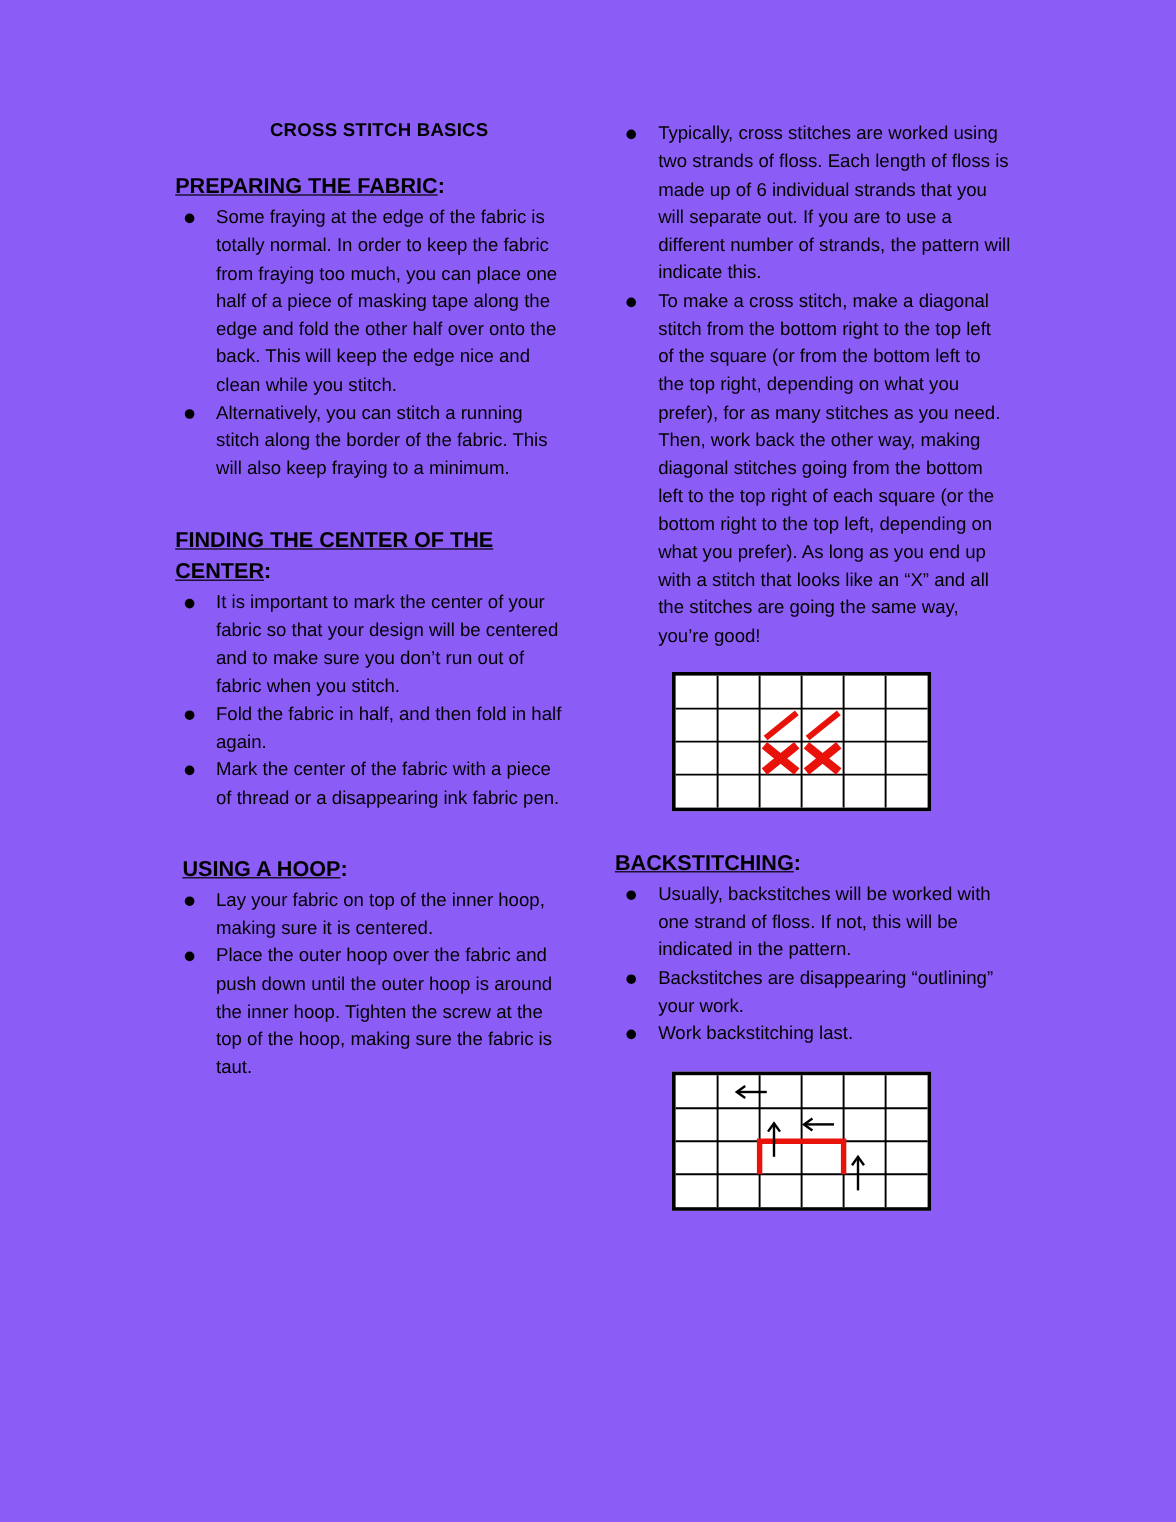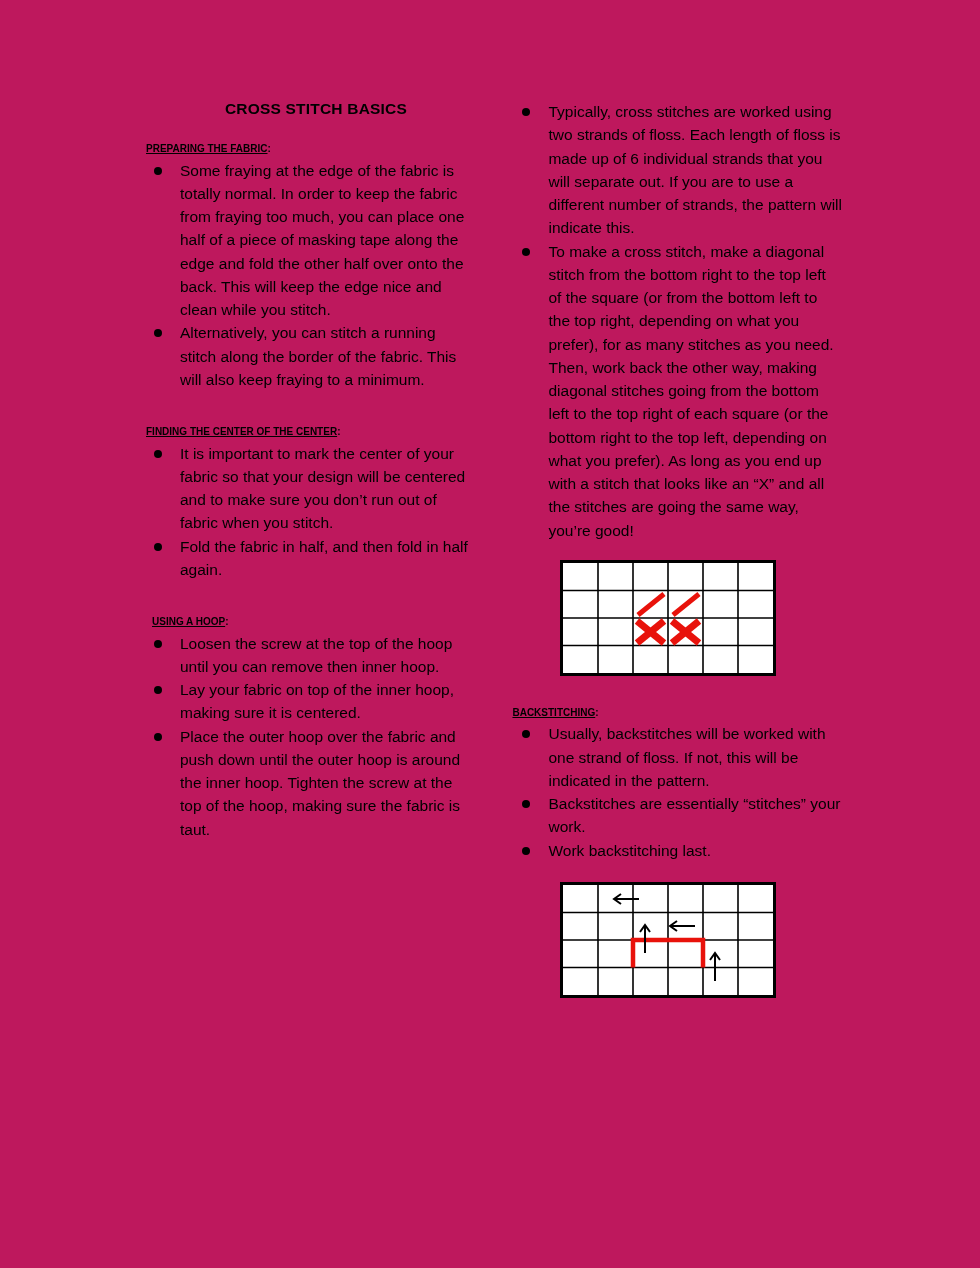--- a/index.html
+++ b/index.html
@@ -14,21 +14,21 @@
     color: #000000;
     position: relative;
     overflow: hidden;
   }
   .page {
     position: absolute;
     left: 0;
     top: 0;
     width: 980px;
     height: 1268px;
-    background: #be185d;
+    background: #8b5cf6;
   }
   .columns {
     position: absolute;
     left: 146px;
     top: 100px;
     width: 700px;
   }
   .col {
     width: 330px;
     vertical-align: top;
@@ -38,21 +38,21 @@
   .doc-title {
     text-align: center;
     font-weight: bold;
     font-size: 15.5px;
     letter-spacing: 0.2px;
     margin: 0 0 24px 0;
     padding-left: 10px;
   }
   .section-head {
     font-weight: bold;
-    font-size: 10px;
+    font-size: 18px;
     margin: 0 0 2px 0;
     line-height: 1.45;
   }
   .section-head .u {
     text-decoration: underline;
   }
   .section-block { margin-bottom: 20px; }
   ul.bullets {
     list-style: none;
     margin: 0;
@@ -118,30 +118,30 @@
       </div>
 
       <div class="spacer-sm"></div>
 
       
       <div class="section-block">
         <div class="section-head"><span class="u">FINDING THE CENTER OF THE CENTER</span><span>:</span></div>
         <ul class="bullets">
           <li>It is important to mark the center of your fabric so that your design will be centered and to make sure you don’t run out of fabric when you stitch.</li>
           <li>Fold the fabric in half, and then fold in half again.</li>
+          <li>Mark the center of the fabric with a piece of thread or a disappearing ink fabric pen.</li>
         </ul>
       </div>
 
       <div class="spacer-sm"></div>
 
       
       <div class="section-block">
         <div class="section-head hoop-head"><span class="u">USING A HOOP</span><span>:</span></div>
         <ul class="bullets">
-          <li>Loosen the screw at the top of the hoop until you can remove then inner hoop.</li>
           <li>Lay your fabric on top of the inner hoop, making sure it is centered.</li>
           <li>Place the outer hoop over the fabric and push down until the outer hoop is around the inner hoop. Tighten the screw at the top of the hoop, making sure the fabric is taut.</li>
         </ul>
       </div>
 
       <div class="spacer-sm"></div>
 
       
 
     </div>
@@ -183,21 +183,21 @@
         </svg>
       </div>
 
       <div class="spacer-lg"></div>
 
       
       <div class="section-block">
         <div class="section-head"><span class="u">BACKSTITCHING</span><span>:</span></div>
         <ul class="bullets">
           <li>Usually, backstitches will be worked with one strand of floss. If not, this will be indicated in the pattern.</li>
-          <li>Backstitches are essentially “stitches” your work.</li>
+          <li>Backstitches are disappearing “outlining” your work.</li>
           <li>Work backstitching last.</li>
         </ul>
       </div>
 
       
       <div class="grid-fig fig2" style="width:210px;height:110px;">
         <svg class="overlay" width="210" height="110" viewBox="0 0 210 110">
           <g stroke="#000" stroke-width="1.6">
             <line x1="35" y1="0" x2="35" y2="110"></line>
             <line x1="70" y1="0" x2="70" y2="110"></line>

